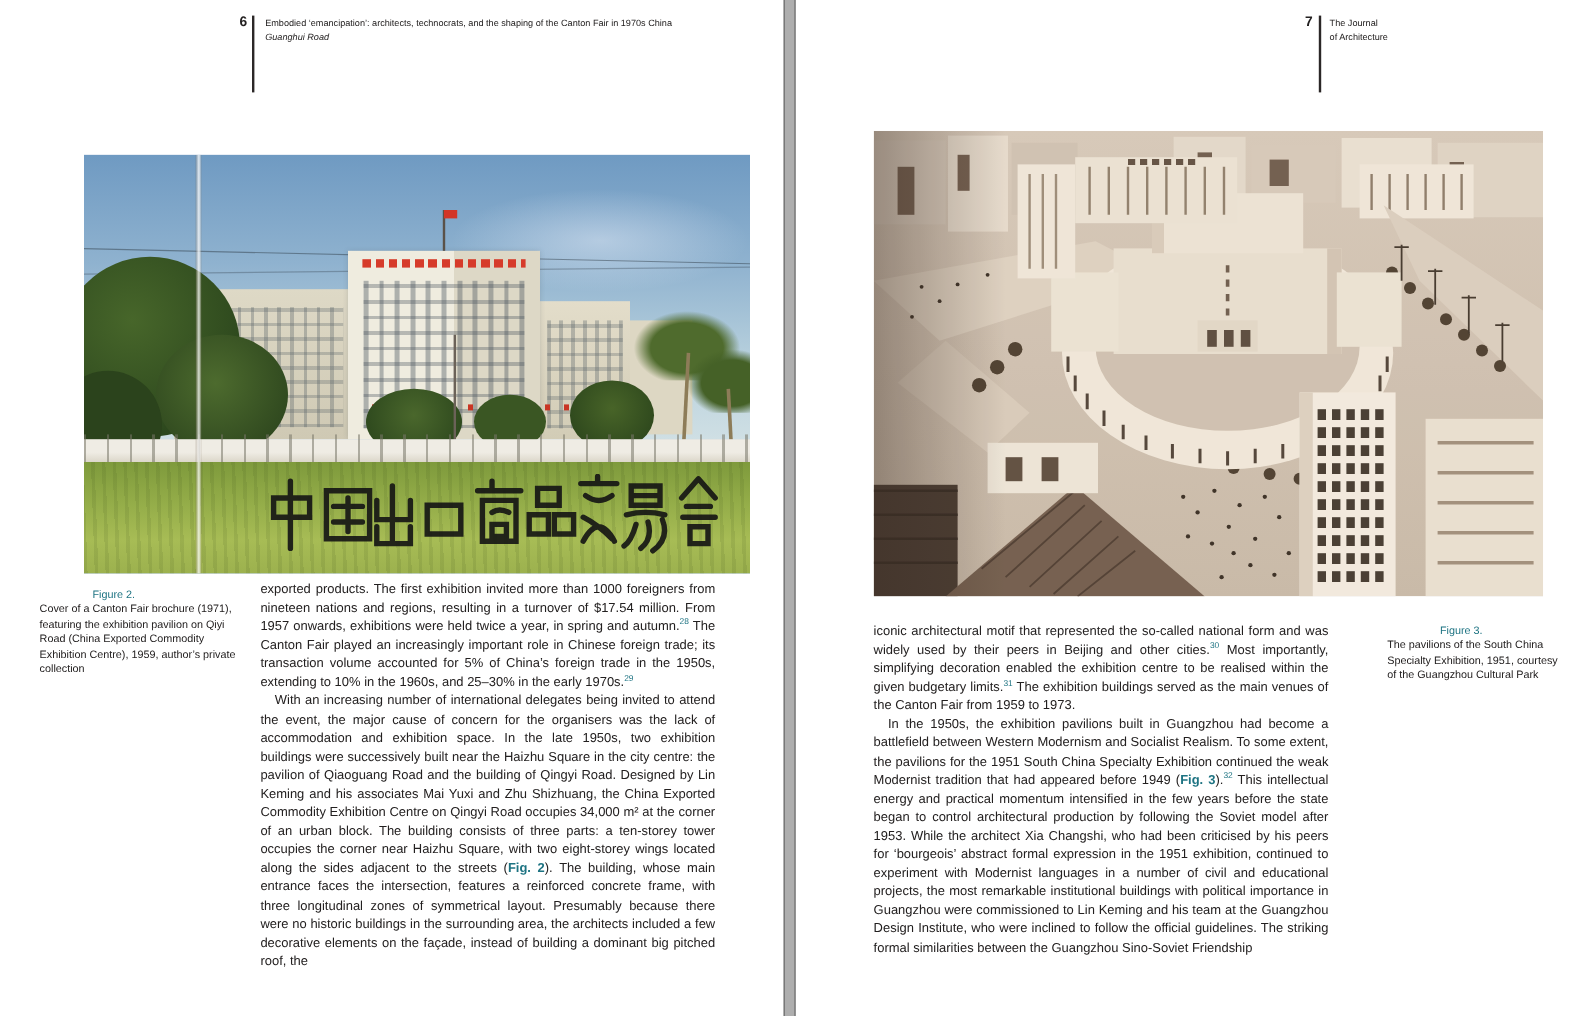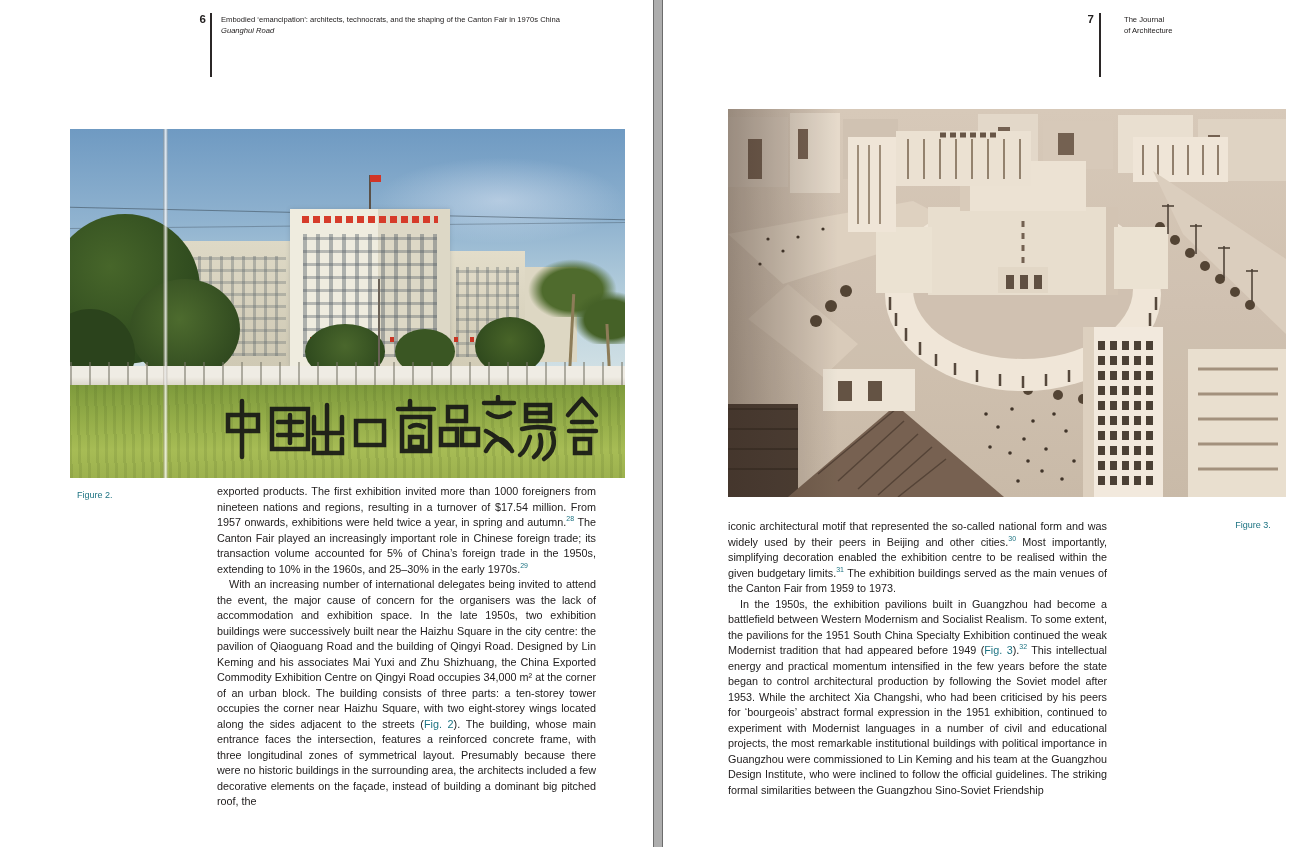--- a/index.html
+++ b/index.html
@@ -11,21 +11,21 @@
   .head-rule{position:absolute;width:2px;height:64px;background:#2b2727;}
   .running-head{position:absolute;font-size:7.6px;line-height:11px;white-space:nowrap;}
   .running-head .t1{font-weight:400;}
   .running-head .t2{font-style:italic;}
 
   
   .body-col{position:absolute;width:379px;text-align:justify;}
   .para{margin:0;font-size:10.8px;line-height:15.5px;color:#232020;hyphens:none;}
   .para.indent{text-indent:12px;}
   sup.cite{color:#1d7382;font-size:7px;line-height:0;}
-  .figref{color:#1d7382;}
+  .figref{color:#1d7382;font-weight:bold;}
 
   
   .caption{position:absolute;font-size:9px;line-height:12.4px;color:#232020;}
   .cap-label{display:block;color:#1d7382;padding-left:44px;}
 
   
   .gutter{position:absolute;left:653px;top:0;width:8px;height:847px;background:#aeaeae;
           border-left:1.5px solid #6c6c6c;border-right:1.5px solid #6c6c6c;}
 
   
@@ -145,34 +145,35 @@
           <path d="M278 2 V8 M264 8 H294 M268 18 Q279 26 290 18 M266 56 Q279 32 292 56 M290 54 Q278 42 266 36"></path>
           <path d="M306 10 H330 V26 H306 Z M306 18 H330 M302 34 Q318 30 334 34 M310 42 Q306 56 300 60 M320 40 Q324 54 314 62 M332 38 Q338 54 324 64"></path>
           <path d="M362 4 L348 20 M362 4 L376 20 M352 27 H372 M349 36 H376 M355 44 H370 V58 H355 Z"></path>
         </g>
       </svg>
       <div class="f2-fold"></div>
     </figure>
 
     <div class="caption" style="left:33px;top:489px;width:176px;">
       <span class="cap-label">Figure 2.</span>
+      <span>Cover of a Canton Fair brochure (1971), featuring the exhibition pavilion on Qiyi Road (China Exported Commodity Exhibition Centre), 1959, author’s private collection</span>
     </div>
 
     <div id="left-body" class="body-col" style="left:217px;top:484px;">
         <p class="para">exported products. The first exhibition invited more than 1000 foreigners from nineteen nations and regions, resulting in a turnover of $17.54 million. From 1957 onwards, exhibitions were held twice a year, in spring and autumn.<sup class="cite">28</sup> The Canton Fair played an increasingly important role in Chinese foreign trade; its transaction volume accounted for 5% of China’s foreign trade in the 1950s, extending to 10% in the 1960s, and 25–30% in the early 1970s.<sup class="cite">29</sup></p>
         <p class="para indent">With an increasing number of international delegates being invited to attend the event, the major cause of concern for the organisers was the lack of accommodation and exhibition space. In the late 1950s, two exhibition buildings were successively built near the Haizhu Square in the city centre: the pavilion of Qiaoguang Road and the building of Qingyi Road. Designed by Lin Keming and his associates Mai Yuxi and Zhu Shizhuang, the China Exported Commodity Exhibition Centre on Qingyi Road occupies 34,000 m² at the corner of an urban block. The building consists of three parts: a ten-storey tower occupies the corner near Haizhu Square, with two eight-storey wings located along the sides adjacent to the streets (<span class="figref">Fig. 2</span>). The building, whose main entrance faces the intersection, features a reinforced concrete frame, with three longitudinal zones of symmetrical layout. Presumably because there were no historic buildings in the surrounding area, the architects included a few decorative elements on the façade, instead of building a dominant big pitched roof, the</p>
       </div>
   </section>
 
   <div class="gutter"></div>
 
   <section>
     <div class="page-num" style="left:1076px;top:13px;">7</div>
     <div class="head-rule" style="left:1099px;top:13px;"></div>
-    <div class="running-head" style="left:1108px;top:14px;margin-left:16px;">
+    <div class="running-head" style="left:1108px;top:14px;">
       <div class="t1">The Journal</div>
       <div class="t1">of Architecture</div>
     </div>
 
     <figure class="fig3" style="margin:0;">
       <svg viewBox="0 0 558 388">
         <defs>
           <linearGradient id="sep" x1="0" y1="0" x2="0" y2="1">
             <stop offset="0" stop-color="#d6cabb"></stop>
               <stop offset="0.5" stop-color="#cfc2b2"></stop>
@@ -351,18 +352,19 @@
         <rect width="110" height="388" fill="url(#shadeL)"></rect>
         <rect width="558" height="388" fill="rgba(224,185,170,0.08)"></rect>
       </svg>
     </figure>
 
     <div id="right-body" class="body-col" style="left:728px;top:519px;">
         <p class="para">iconic architectural motif that represented the so-called national form and was widely used by their peers in Beijing and other cities.<sup class="cite">30</sup> Most importantly, simplifying decoration enabled the exhibition centre to be realised within the given budgetary limits.<sup class="cite">31</sup> The exhibition buildings served as the main venues of the Canton Fair from 1959 to 1973.</p>
         <p class="para indent">In the 1950s, the exhibition pavilions built in Guangzhou had become a battlefield between Western Modernism and Socialist Realism. To some extent, the pavilions for the 1951 South China Specialty Exhibition continued the weak Modernist tradition that had appeared before 1949 (<span class="figref">Fig. 3</span>).<sup class="cite">32</sup> This intellectual energy and practical momentum intensified in the few years before the state began to control architectural production by following the Soviet model after 1953. While the architect Xia Changshi, who had been criticised by his peers for ‘bourgeois’ abstract formal expression in the 1951 exhibition, continued to experiment with Modernist languages in a number of civil and educational projects, the most remarkable institutional buildings with political importance in Guangzhou were commissioned to Lin Keming and his team at the Guangzhou Design Institute, who were inclined to follow the official guidelines. The striking formal similarities between the Guangzhou Sino-Soviet Friendship</p>
       </div>
 
-    <div class="caption" style="left:1156px;top:519px;width:150px;text-align:center;">
+    <div class="caption" style="left:1156px;top:519px;width:150px;">
       <span class="cap-label">Figure 3.</span>
+      <span>The pavilions of the South China Specialty Exhibition, 1951, courtesy of the Guangzhou Cultural Park</span>
     </div>
   </section>
 
 </div>
 
 </body></html>

